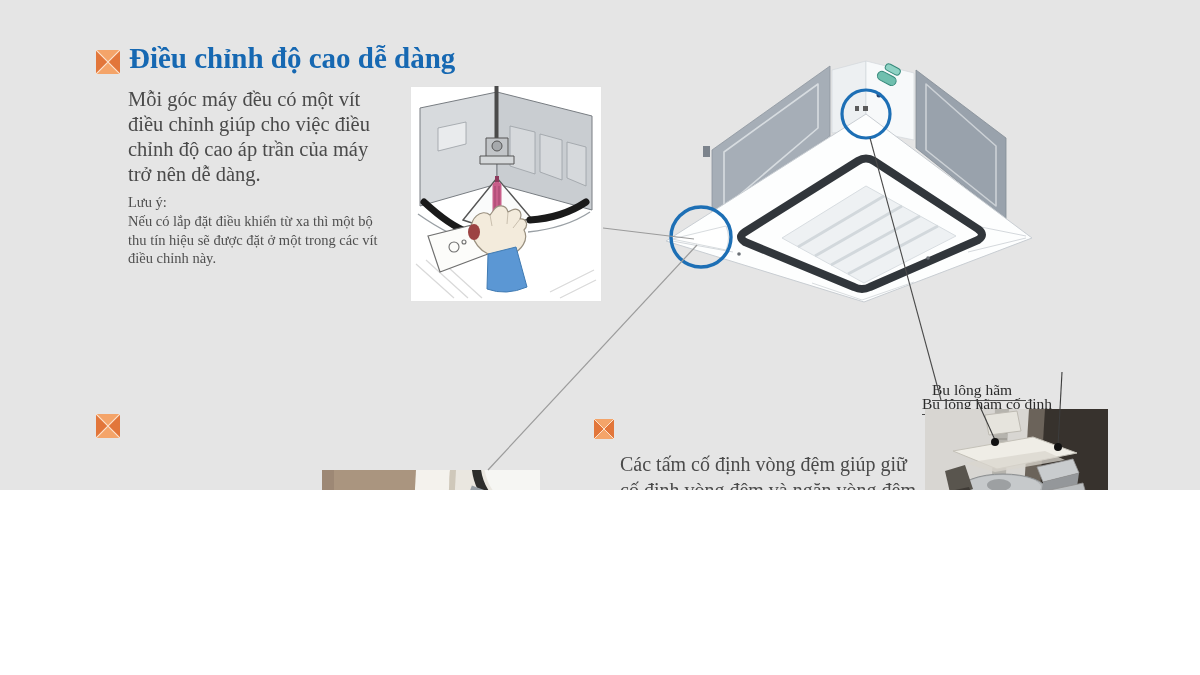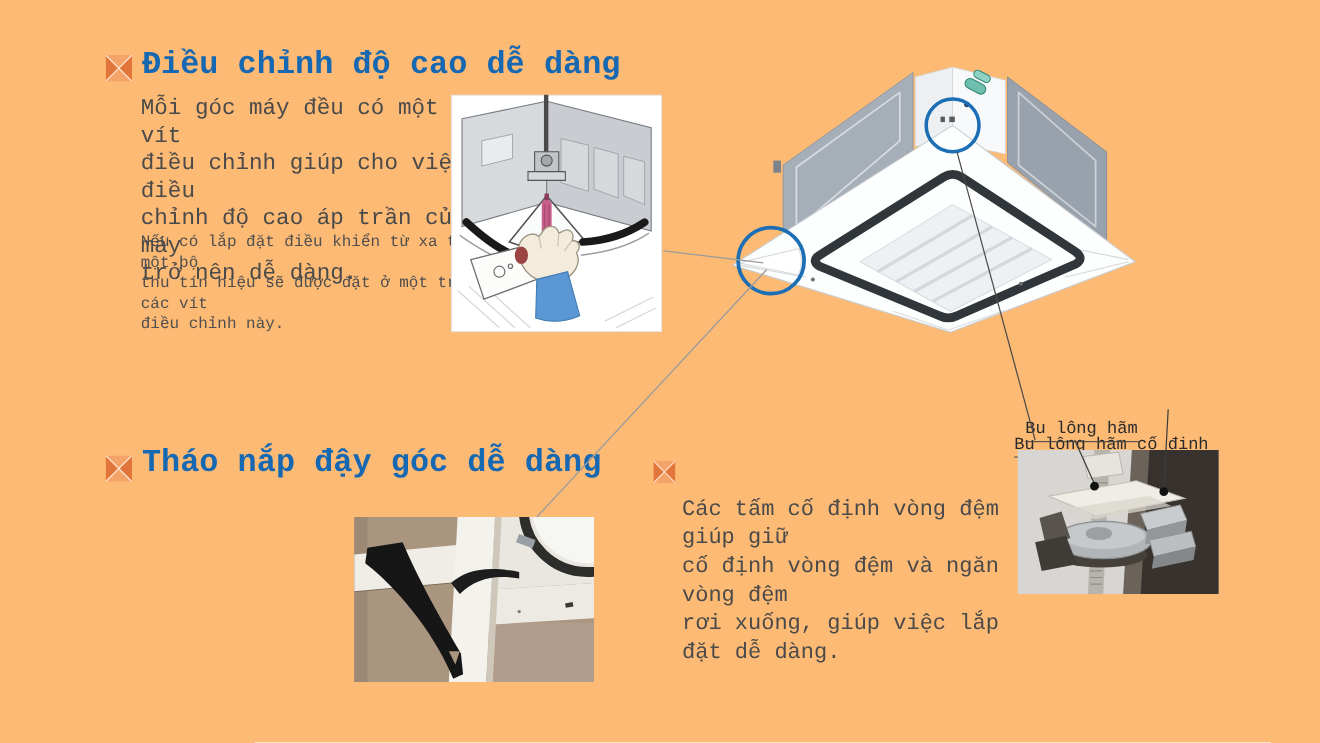--- a/index.html
+++ b/index.html
@@ -1,17 +1,17 @@
 <!DOCTYPE html>
 <html><head>
 <meta charset="utf-8">
 <style>
   html,body{margin:0;padding:0;background:#ffffff;}
-  #page{position:relative;width:1200px;height:675px;background:#fdba74;overflow:hidden;
-        font-family:Liberation Mono, monospace;}
+  #page{position:relative;width:1200px;height:490px;background:#e5e5e5;overflow:hidden;
+        font-family:Liberation Serif, serif;}
   .abs{position:absolute;}
   .feature-title{font-weight:bold;color:#1668b2;letter-spacing:0;}
   .h-large{font-size:29px;line-height:33px;}
   .h-mid{font-size:28px;line-height:32px;}
   .body-text{color:#4a4a4a;font-size:20.5px;line-height:25px;white-space:pre-line;}
   .body-text-sm{color:#4a4a4a;font-size:20px;line-height:26px;white-space:pre-line;}
   .note-text{color:#4f4f4f;font-size:14.5px;line-height:18.5px;white-space:pre-line;}
   .callout-label{color:#2b2b2b;font-size:15.5px;line-height:17px;white-space:nowrap;
                  border-bottom:1.5px solid #4a4a4a;padding:0 2px 2px 0;display:inline-block;}
   svg{display:block;}
@@ -28,20 +28,21 @@
       <polygon points="0,0 0,24 12,12" fill="#e2763a"></polygon>
       <polygon points="24,0 24,24 12,12" fill="#e2763a"></polygon>
       <path d="M0,0 L24,24 M24,0 L0,24" stroke="#fbe3cf" stroke-width="1.2"></path>
     </svg>
   </div>
   <div class="abs feature-title h-large" style="left:129px;top:42px;">Điều chỉnh độ cao dễ dàng</div>
   <div class="abs body-text" style="left:128px;top:87px;width:310px;">Mỗi góc máy đều có một vít
 điều chỉnh giúp cho việc điều
 chỉnh độ cao áp trần của máy
 trở nên dễ dàng.</div>
+  <div class="abs note-text" style="left:128px;top:193px;width:320px;">Lưu ý:</div>
   <div class="abs note-text" style="left:128px;top:212px;width:320px;">Nếu có lắp đặt điều khiển từ xa thì một bộ
 thu tín hiệu sẽ được đặt ở một trong các vít
 điều chỉnh này.</div>
 
   <div class="abs" style="left:410px;top:86px;">
     <svg width="192" height="216" viewBox="0 0 192 216">
       <rect x="0.5" y="0.5" width="191" height="215" fill="#ffffff" stroke="#e4e4e4"></rect>
 
       <polygon points="10,22 87,6 87,98 10,120" fill="#d7dadd" stroke="#787d82" stroke-width="1"></polygon>
       <polygon points="28,42 56,36 56,58 28,65" fill="#e9ebed" stroke="#9aa0a5" stroke-width="0.8"></polygon>
@@ -129,21 +130,20 @@
 
   <div class="abs" style="left:96px;top:414px;width:24px;height:24px;">
     <svg width="24" height="24" viewBox="0 0 24 24">
       <polygon points="0,0 24,0 12,12" fill="#f4a469"></polygon>
       <polygon points="0,24 24,24 12,12" fill="#f4a469"></polygon>
       <polygon points="0,0 0,24 12,12" fill="#e2763a"></polygon>
       <polygon points="24,0 24,24 12,12" fill="#e2763a"></polygon>
       <path d="M0,0 L24,24 M24,0 L0,24" stroke="#fbe3cf" stroke-width="1.2"></path>
     </svg>
   </div>
-  <div class="abs feature-title h-large" style="left:129px;top:404px;">Tháo nắp đậy góc dễ dàng</div>
 
   <div class="abs" style="left:322px;top:470px;">
     <svg width="218" height="150" viewBox="0 0 218 150">
       <rect width="218" height="150" fill="#aa957f"></rect>
       <rect x="120" y="96" width="98" height="54" fill="#b29d8c"></rect>
       <rect x="0" y="0" width="12" height="150" fill="#9d8875"></rect>
 
       <polygon points="0,34 108,24 112,58 0,68" fill="#f0ede6"></polygon>
       <path d="M0,68 L112,58" stroke="#7d6c5c" stroke-width="1"></path>
 

